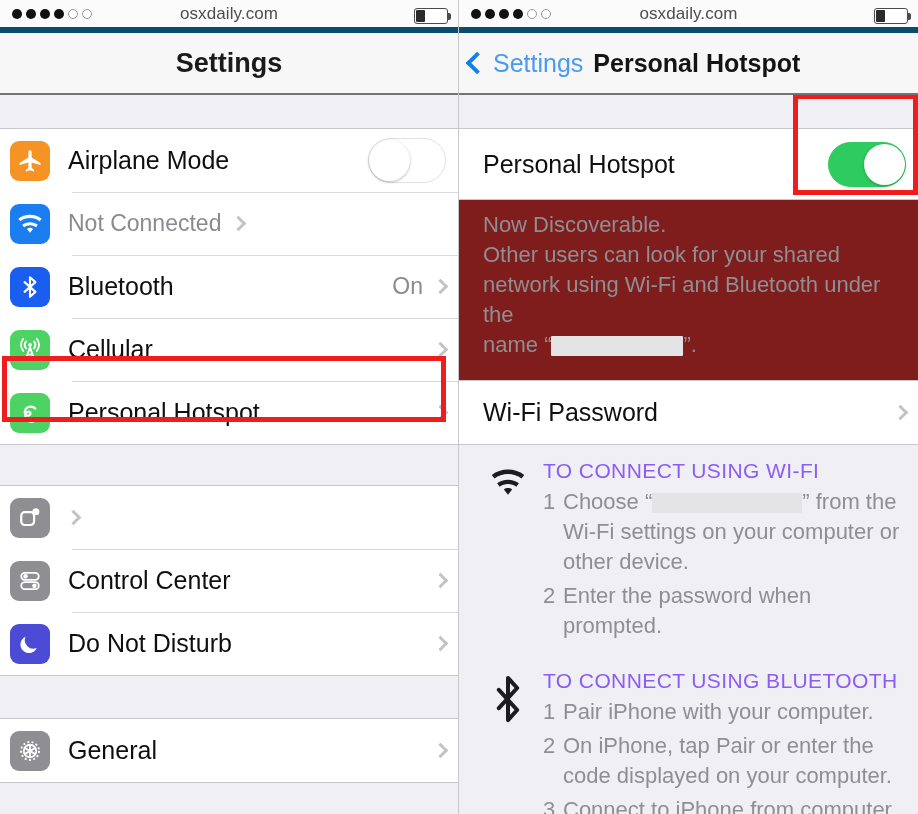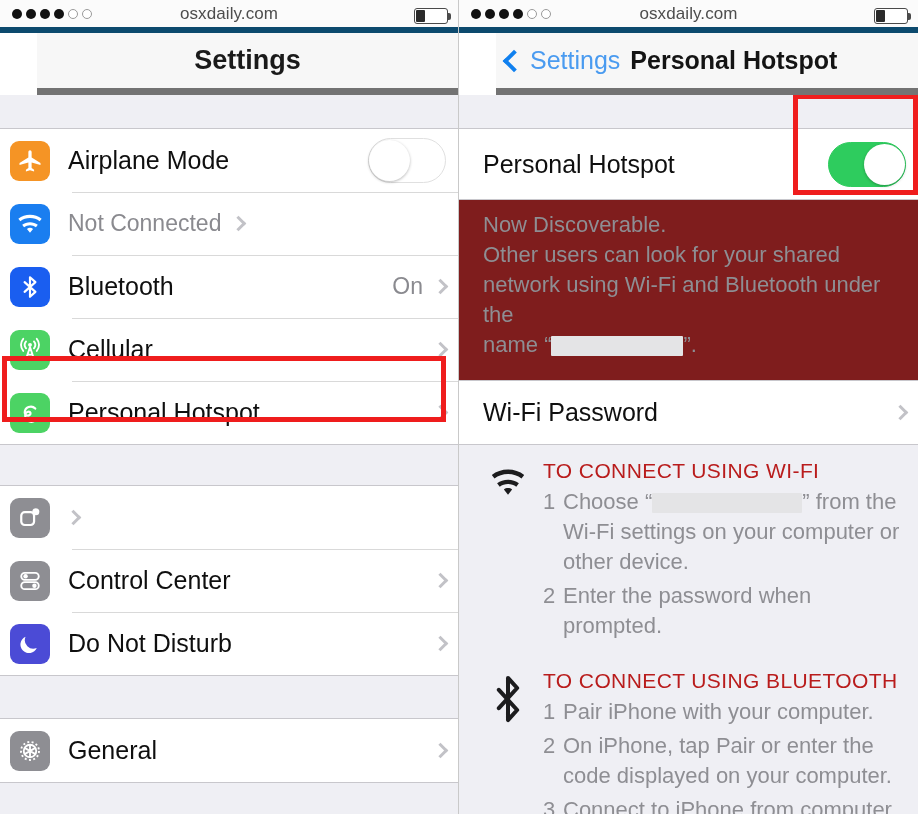--- a/index.html
+++ b/index.html
@@ -47,24 +47,23 @@
   }
   .sb-batt .fill {
     position: absolute; left: 1px; top: 1px; bottom: 1px;
     width: 9px; background: #2b2b2b; border-radius: 1px;
   }
 
   
   .navbar {
     height: 62px;
     background: #f7f7f7;
-    border-bottom: 7px solid #737373;
+    border-bottom: 2px solid #737373;
     display: flex; align-items: center;
     position: relative;
-    margin-left: 37px;
   }
   .nav-title-center {
     position: absolute; left: 0; right: 0; text-align: center;
     font-size: 27px; font-weight: bold; color: #1a1a1a;
   }
   .nav-back {
     display: flex; align-items: center; gap: 6px;
     margin-left: 10px; cursor: pointer;
   }
   .chev-back {
@@ -138,21 +137,21 @@
   .howto {
     background: #efeff4; padding: 14px 14px 10px 14px;
     display: flex; gap: 0;
   }
   .howto-ico {
     width: 70px; flex: 0 0 70px; display: flex; justify-content: center;
     padding-top: 4px;
   }
   .howto-body { flex: 1; }
   .howto-head {
-    font-size: 21px; color: #b91c1c; letter-spacing: .4px; margin-bottom: 4px;
+    font-size: 21px; color: #8b5cf6; letter-spacing: .4px; margin-bottom: 4px;
   }
   .step { display: flex; font-size: 22px; color: #8e8e93; line-height: 30px; margin-top: 4px; }
   .step .num { width: 20px; flex: 0 0 20px; }
   .step .txt { flex: 1; }
 </style>
 </head>
 <body>
 
 <div class="screens">
 

